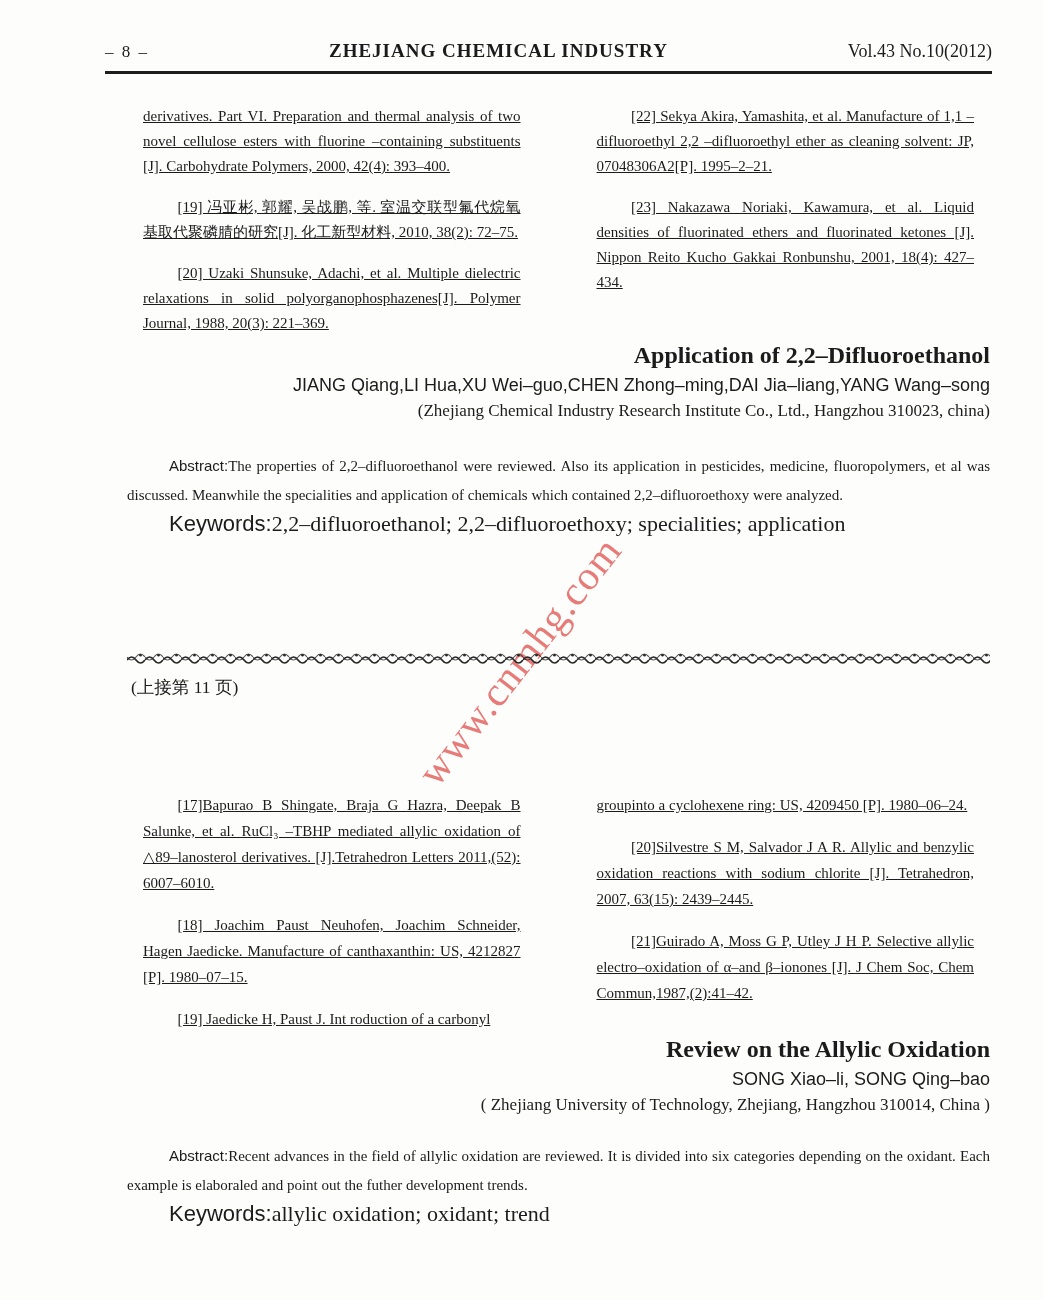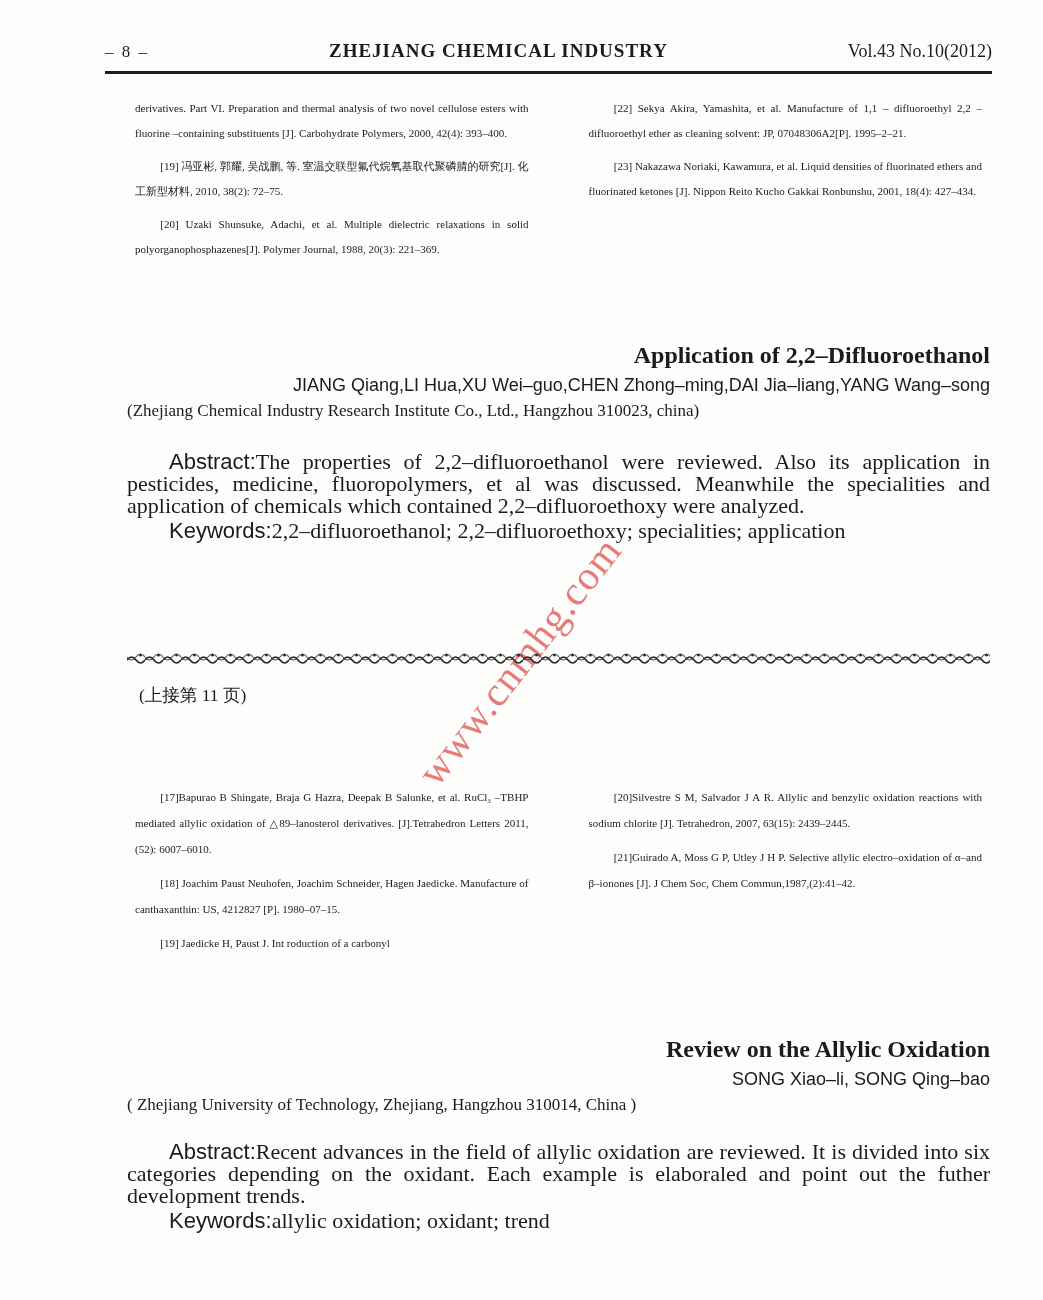--- a/index.html
+++ b/index.html
@@ -24,61 +24,61 @@
   .vol{font-size:18px;text-align:right;}
   
   .refs{
     position:absolute;left:127px;width:863px;
     display:flex;gap:44px;
   }
   .refs-top{top:88px;}
   .refs-bottom{top:776px;}
   .ref-col{flex:1;min-width:0;}
   .ref{
-    margin:8px;font-size:11px;line-height:25px;
-    text-align:justify;text-indent:2.3em;
+    margin:16px;font-size:15px;line-height:25px;
+    text-align:justify;text-indent:2.3em;text-decoration:underline;
   }
   .refs-bottom .ref{line-height:26px;}
   .ref.cont{text-indent:0;}
   
   .article{position:absolute;left:127px;width:863px;}
   .article1{top:342px;}
   .article2{top:1036px;}
   .a-title{
     margin:0;text-align:right;font-size:24px;font-weight:bold;
     font-family:"Liberation Serif","DejaVu Serif",serif;
   }
   .a-authors{
     margin:6px 0 0 0;text-align:right;font-size:18px;
     font-family:"Liberation Sans","DejaVu Sans",sans-serif;
   }
-  .a-affil{margin:5px 0 0 0;text-align:left;font-size:17px;}
+  .a-affil{margin:5px 0 0 0;text-align:right;font-size:17px;}
   .a-abstract{
-    margin:30px 0 0 0;font-size:22px;line-height:22px;
+    margin:30px 0 0 0;font-size:15px;line-height:29px;
     text-align:justify;text-indent:42px;
   }
   .article2 .a-abstract{margin-top:26px;}
   .a-keywords{
     margin:0;font-size:22px;line-height:27px;text-indent:42px;
   }
   .lab{font-family:"Liberation Sans","DejaVu Sans",sans-serif;}
   
   .watermark{
     position:absolute;left:360px;top:620px;width:345px;
     font-size:41px;letter-spacing:1px;
     color:rgba(226,100,96,.85);
     transform:rotate(-52deg);
     transform-origin:center;
     white-space:nowrap;
     pointer-events:none;
   }
   
   .divider{position:absolute;top:650px;left:127px;width:863px;height:12px;}
   .note{
-    position:absolute;top:671px;left:127px;margin:12px;
+    position:absolute;top:671px;left:127px;margin:4px;
     font-size:17.5px;
   }
 </style>
 </head>
 <body>
 
 <div class="page">
 
   <div class="header">
     <span class="page-num">– 8 –</span>
@@ -123,20 +123,21 @@
 
   <p class="note">(上接第 11 页)</p>
 
   <div class="refs refs-bottom">
     <div class="ref-col">
         <p class="ref">[17]Bapurao B Shingate, Braja G Hazra, Deepak B Salunke, et al. RuCl₃ –TBHP mediated allylic oxidation of △89–lanosterol derivatives. [J].Tetrahedron Letters 2011,(52): 6007–6010.</p>
         <p class="ref">[18] Joachim Paust Neuhofen, Joachim Schneider, Hagen Jaedicke. Manufacture of canthaxanthin: US, 4212827 [P]. 1980–07–15.</p>
         <p class="ref">[19] Jaedicke H, Paust J. Int roduction of a carbonyl</p>
       </div>
     <div class="ref-col">
+        <p class="ref cont">groupinto a cyclohexene ring: US, 4209450 [P]. 1980–06–24.</p>
         <p class="ref">[20]Silvestre S M, Salvador J A R. Allylic and benzylic oxidation reactions with sodium chlorite [J]. Tetrahedron, 2007, 63(15): 2439–2445.</p>
         <p class="ref">[21]Guirado A, Moss G P, Utley J H P. Selective allylic electro–oxidation of α–and β–ionones [J]. J Chem Soc, Chem Commun,1987,(2):41–42.</p>
       </div>
   </div>
 
   <div class="article article2">
     <h1 class="a-title">Review on the Allylic Oxidation</h1>
     <p class="a-authors">SONG Xiao–li, SONG Qing–bao</p>
     <p class="a-affil">( Zhejiang University of Technology, Zhejiang, Hangzhou 310014, China )</p>
     <p class="a-abstract"><span class="lab">Abstract:</span><span>Recent advances in the field of allylic oxidation are reviewed. It is divided into six categories depending on the oxidant. Each example is elaboraled and point out the futher development trends.</span></p>

